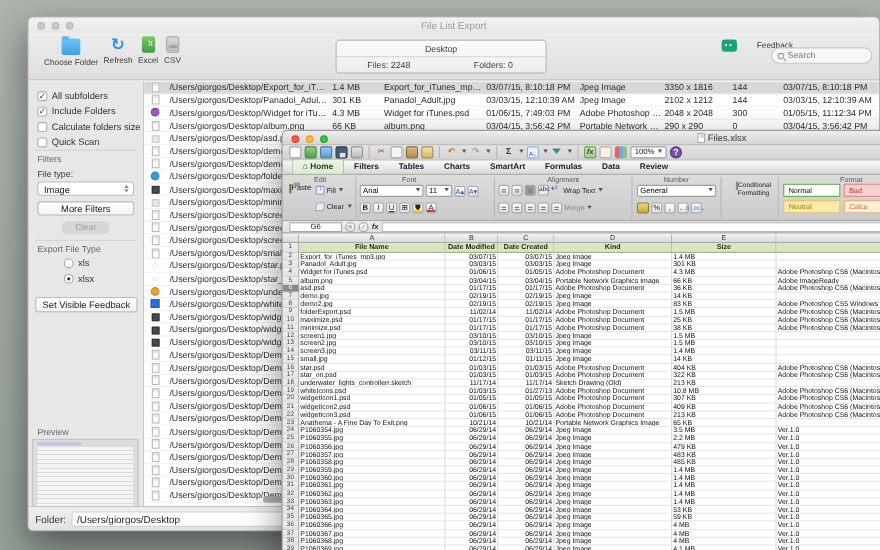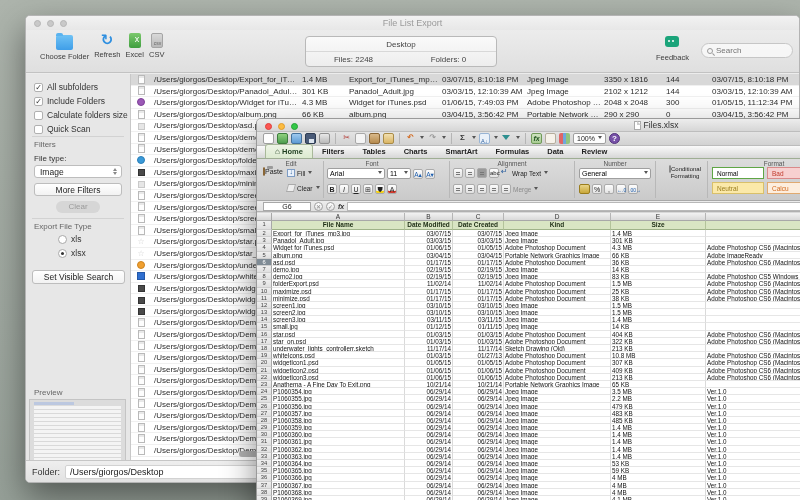--- a/index.html
+++ b/index.html
@@ -27,21 +27,21 @@
   .tico-refresh::before{content:"↻";position:absolute;left:2px;top:-2px;font-size:15px;color:#2e8fe0;font-weight:bold}
   .tico-excel{width:12px;height:15px;margin:0 2px;background:linear-gradient(#7cc96d,#3f9e3f);border-radius:2px}
   .tico-excel::before{content:"x";color:#fff;font-size:9px;position:absolute;left:6px;top:1px}
   .tico-csv{width:12px;height:15px;margin:0 2px;background:linear-gradient(#d9d9d9,#b9b9b9);border-radius:2px;border:1px solid #a5a5a5}
   .tico-csv::before{content:"csv";color:#666;font-size:5px;position:absolute;left:2px;top:6px}
   .scopebox{position:absolute;left:279px;top:6px;width:192px;height:31px;border:1px solid #b9b9b9;border-radius:4px;
     background:linear-gradient(#fafafa,#ededed);font-size:8px;color:#444;overflow:hidden}
   .scopebox .top{height:15px;line-height:15px;text-align:center;border-bottom:1px solid #d8d8d8}
   .scopebox .bot{display:flex;height:15px;line-height:15px}
   .scopebox .bot span{flex:1;text-align:center}
-  .feedback{position:absolute;left:630px;top:6px;display:flex;flex-direction:column;align-items:center;font-size:7.5px;color:#3c3c3c;gap:6px}
+  .feedback{position:absolute;left:630px;top:6px;display:flex;flex-direction:row;align-items:center;font-size:7.5px;color:#3c3c3c;gap:18px}
   .fb-ico{width:14px;height:11px;background:#1ba47a;border-radius:3px;position:relative}
   .fb-ico::before{content:"";position:absolute;left:3px;top:4px;width:2px;height:2px;background:#fff;box-shadow:4px 0 0 #fff;border-radius:50%}
   .fb-ico::after{content:"";position:absolute;left:3px;bottom:-3px;border:3px solid transparent;border-top-color:#1ba47a}
   .searchbox{position:absolute;left:675px;top:13px;width:92px;height:15px;border:1px solid #c6c6c6;border-radius:8px;
     background:rgba(255,255,255,.65);display:flex;align-items:center;padding:0 5px;gap:3px}
   .mag{width:6px;height:6px;border:1.2px solid #9a9a9a;border-radius:50%;position:relative;flex:none}
   .mag::after{content:"";position:absolute;left:4px;top:5px;width:3px;height:1.2px;background:#9a9a9a;transform:rotate(45deg)}
   .searchbox input{border:none;outline:none;background:transparent;font-size:8px;color:#444;width:70px}
   .fl-content{position:absolute;top:58px;bottom:22px;left:0;right:0;background:#fff}
   .fl-sidebar{position:absolute;left:0;top:0;bottom:0;width:105px;background:#e7e7e7;border-right:1px solid #c8c8c8;font-size:8.5px;color:#333}
@@ -275,21 +275,21 @@
         <div id="fl-radios">
             <label class="fl-radio" style="top: 160px;">
               <span class="rd"></span>
               <span class="rdl">xls</span>
             </label>
             <label class="fl-radio" style="top: 174px;">
               <span class="rd on"></span>
               <span class="rdl">xlsx</span>
             </label>
           </div>
-        <div class="btn" style="left:6px;top:196px;width:93px;height:14px;line-height:13px">Set Visible Search</div>
+        <div class="btn" style="left:6px;top:196px;width:93px;height:14px;line-height:13px">Set Visible Feedback</div>
         <div class="sect" style="top:314px">Preview</div>
         <div class="preview-thumb" style="top:325px"></div>
       </div>
 
       <div class="fl-table">
         <div id="fl-tbody">
             <div class="fl-row sel">
               <div class="fl-cell ic" style="width: 20px;">
                 <span class="fic fic-page"></span>
               </div>

